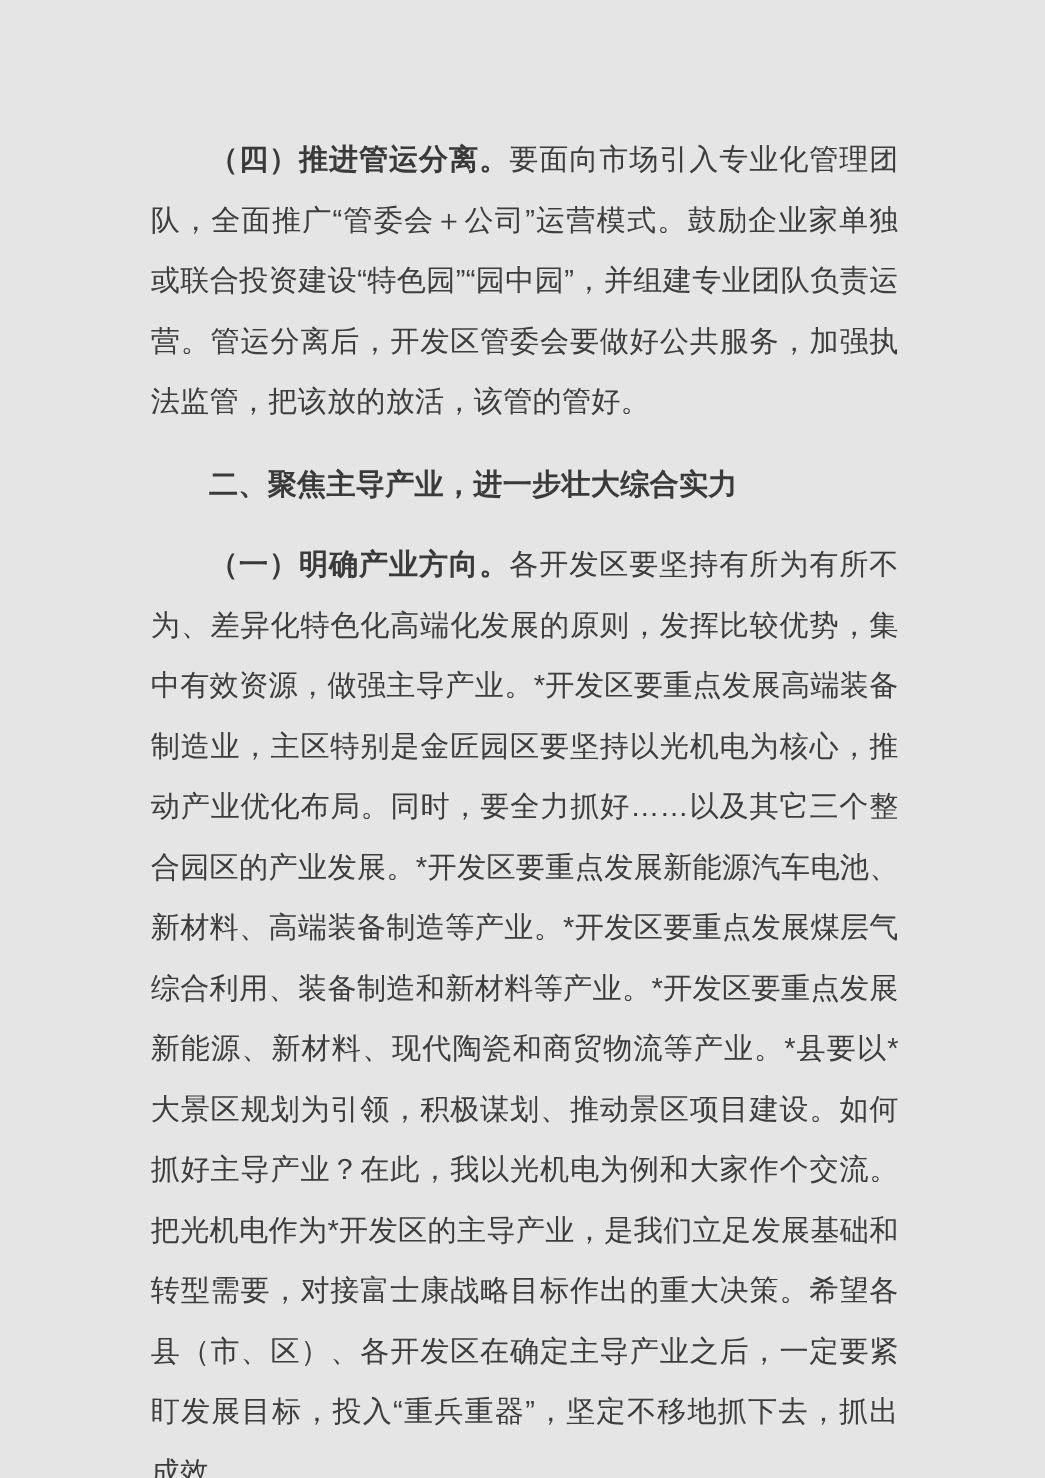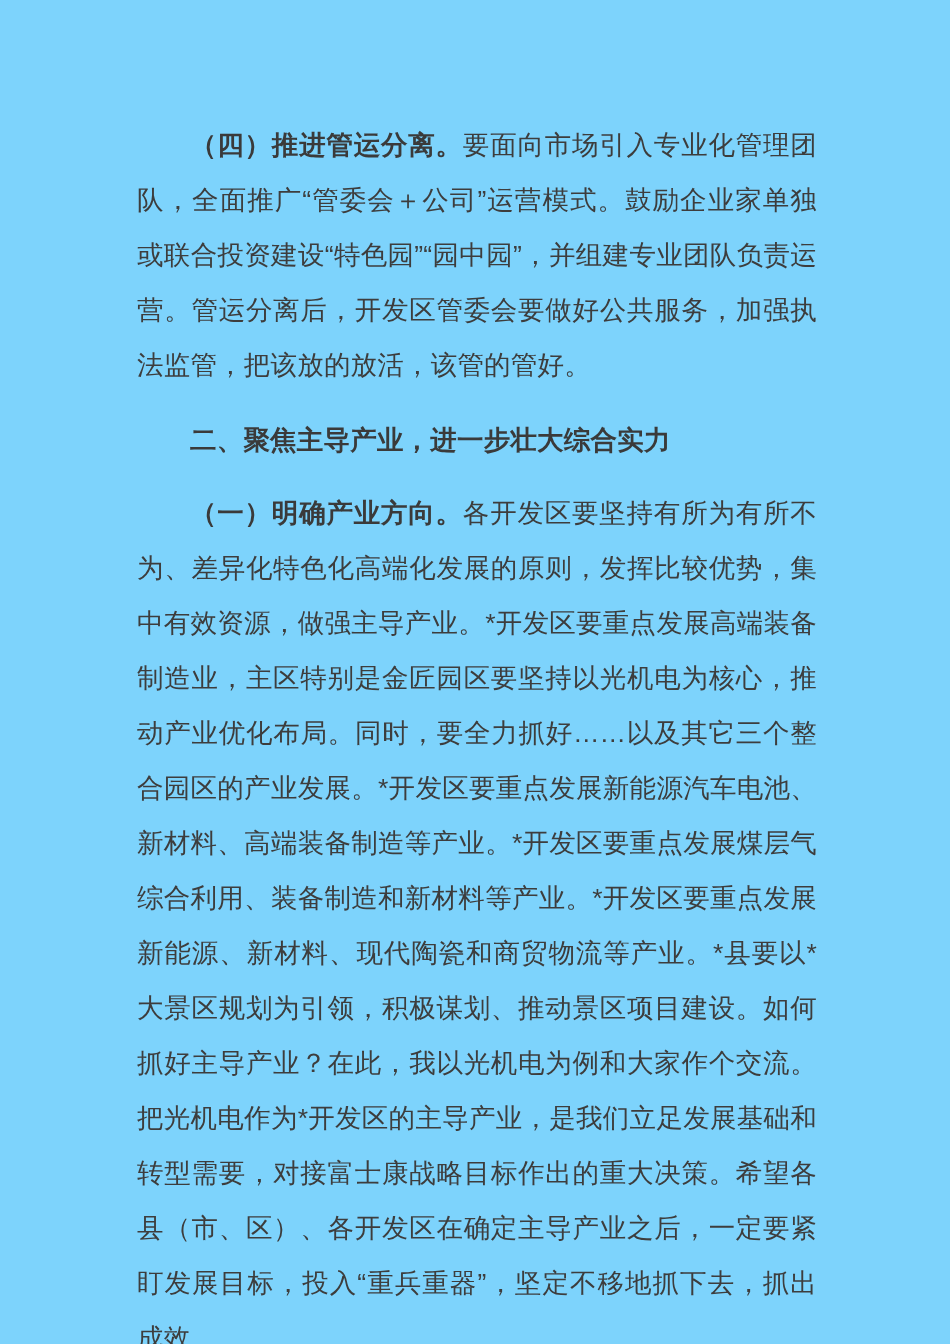--- a/index.html
+++ b/index.html
@@ -11,21 +11,21 @@
     width: 950px;
     height: 1344px;
     font-family: "Liberation Sans", "DejaVu Sans", sans-serif;
     color: #3d3d3d;
     overflow: hidden;
   }
   .page {
     position: relative;
     width: 950px;
     height: 1344px;
-    background: #7dd3fc;
+    background: #e5e5e5;
     box-sizing: border-box;
     padding: 118px 135px 0 137px;
   }
   .doc-body {
     width: 680px;
   }
   p.para {
     margin: 0 0 20px 0;
     font-size: 26.5px;
     line-height: 55px;

